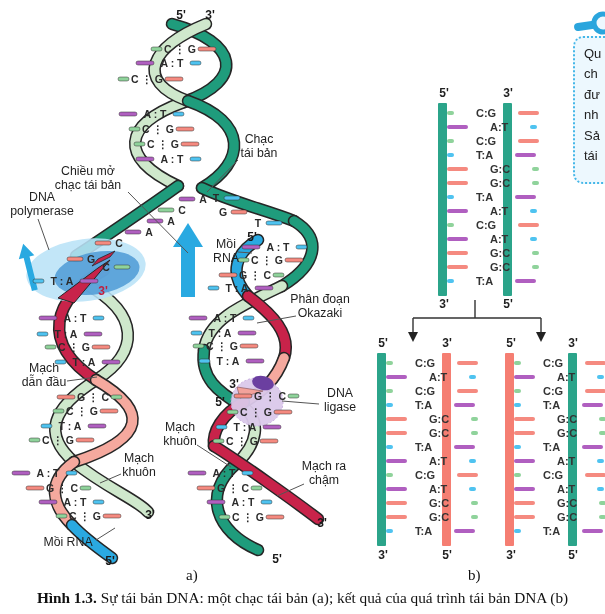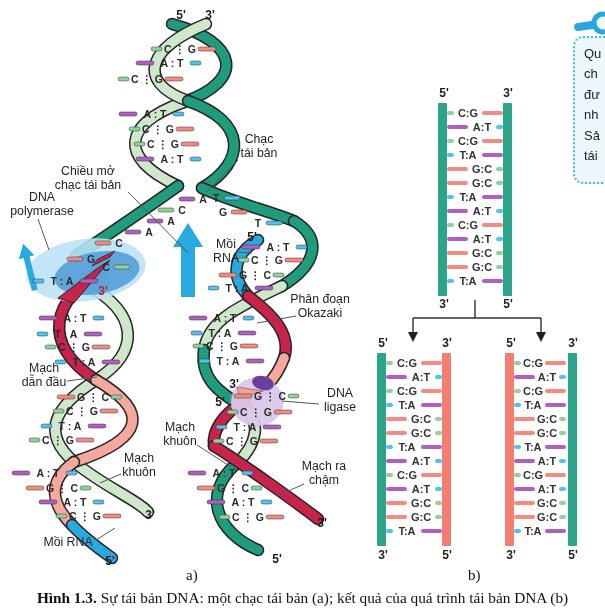--- a/index.html
+++ b/index.html
@@ -6,21 +6,21 @@
   body{width:605px;height:614px;position:relative;overflow:hidden;background:#fff;
        font-family:"Liberation Sans",sans-serif;}
   #stage{position:absolute;inset:0;}
   svg text{font-family:"Liberation Sans",sans-serif;}
 
   
   .ladder{position:absolute;}
   .ladder .bar{position:absolute;top:17px;width:9px;height:193px;border-radius:1px;}
   .ladder .end{position:absolute;width:26px;text-align:center;font-size:12px;font-weight:600;color:#222;}
   .ladder .rows{position:absolute;top:21px;height:180px;display:flex;flex-direction:column;justify-content:space-between;}
-  .lrow{display:flex;align-items:center;justify-content:space-between;height:12px;}
+  .lrow{display:flex;align-items:center;justify-content:space-between;height:12px;gap:20px;}
   .lrow .bp{font-size:11px;font-weight:600;color:#333;white-space:nowrap;padding:0 2px;}
   .tick{height:4px;border-radius:2px;flex:none;}
   .tick.sh{width:7px;}
   .tick.lg{width:21px;}
 
   
   #callout{position:absolute;left:573px;top:36px;width:60px;height:148px;
            border:2px dotted #45b7e8;border-radius:10px;background:#edf8fe;box-sizing:border-box;
            padding:6px 0 0 9px;}
   #callout .c-line{font-size:13px;line-height:20.4px;color:#222;white-space:nowrap;}

